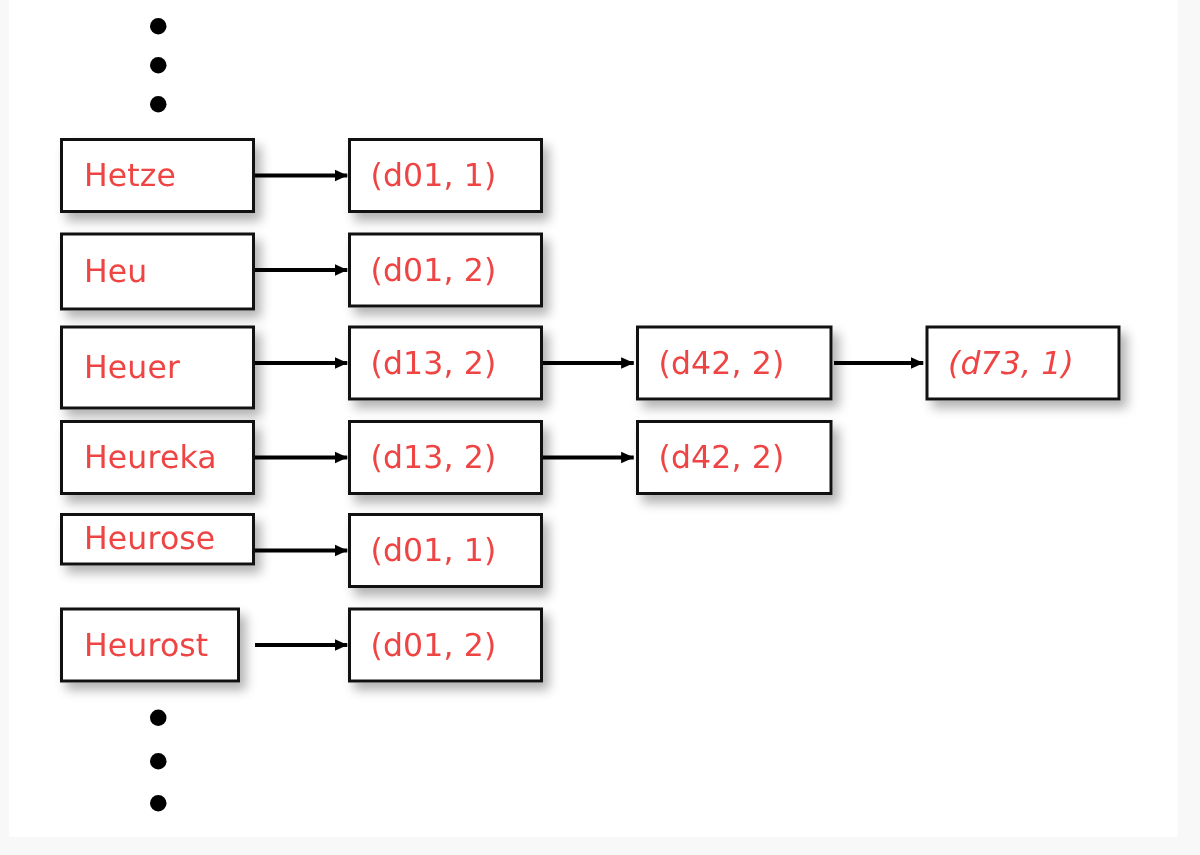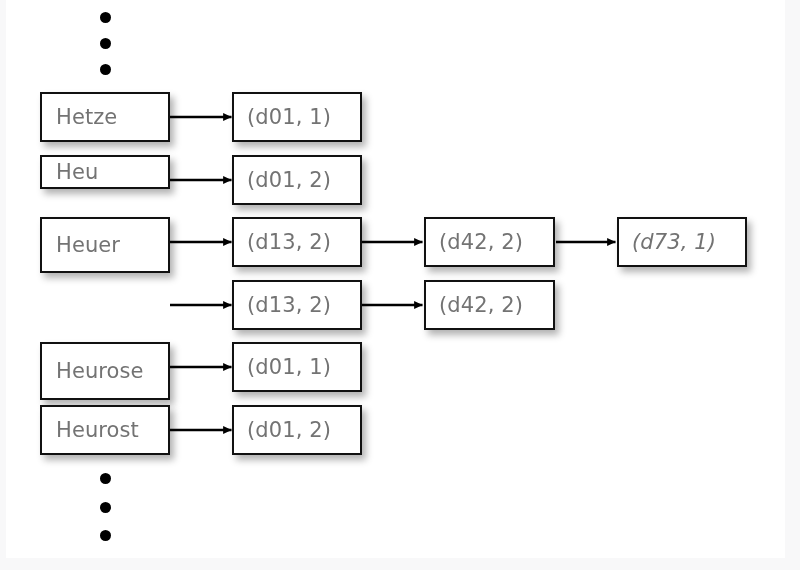--- a/index.html
+++ b/index.html
@@ -47,21 +47,21 @@
     display: flex;
     align-items: center;
     box-shadow: 4px 5px 7px rgba(0,0,0,0.30);
   }
 
   .node .label {
     display: block;
     padding-left: 14px;
     font-size: 21px;
     line-height: 1;
-    color: #737373;
+    color: #ef4444;
     letter-spacing: 0.1px;
     white-space: nowrap;
     font-family: "DejaVu Sans", "Liberation Sans", sans-serif;
   }
 
   .node.postings .label {
     padding-left: 13px;
   }
 
   
@@ -117,30 +117,33 @@
 
     <div class="dots">
       <div class="dot" style="left:100px; top:12px;"></div>
       <div class="dot" style="left:100px; top:38px;"></div>
       <div class="dot" style="left:100px; top:64px;"></div>
     </div>
 
     <div class="node term" style="left:40px; top:92px; width:130px; height:50px;">
       <span class="label">Hetze</span>
     </div>
-    <div class="node term" style="left:40px; top:155px; width:130px; height:34px;">
+    <div class="node term" style="left:40px; top:155px; width:130px; height:52px;">
       <span class="label">Heu</span>
     </div>
     <div class="node term" style="left:40px; top:217px; width:130px; height:56px;">
       <span class="label">Heuer</span>
     </div>
-    <div class="node term" style="left:40px; top:342px; width:130px; height:58px;text-align:center;">
+    <div class="node term" style="left:40px; top:280px; width:130px; height:50px;">
+      <span class="label">Heureka</span>
+    </div>
+    <div class="node term" style="left:40px; top:342px; width:130px; height:35px;text-align:center;">
       <span class="label">Heurose</span>
     </div>
-    <div class="node term" style="left:40px; top:405px; width:130px; height:50px;">
+    <div class="node term" style="left:40px; top:405px; width:120px; height:50px;">
       <span class="label">Heurost</span>
     </div>
 
     <div class="node postings" style="left:232px; top:92px; width:130px; height:50px;">
       <span class="label">(d01, 1)</span>
     </div>
     <div class="node postings" style="left:232px; top:155px; width:130px; height:50px;">
       <span class="label">(d01, 2)</span>
     </div>
     <div class="node postings" style="left:232px; top:217px; width:130px; height:50px;">

